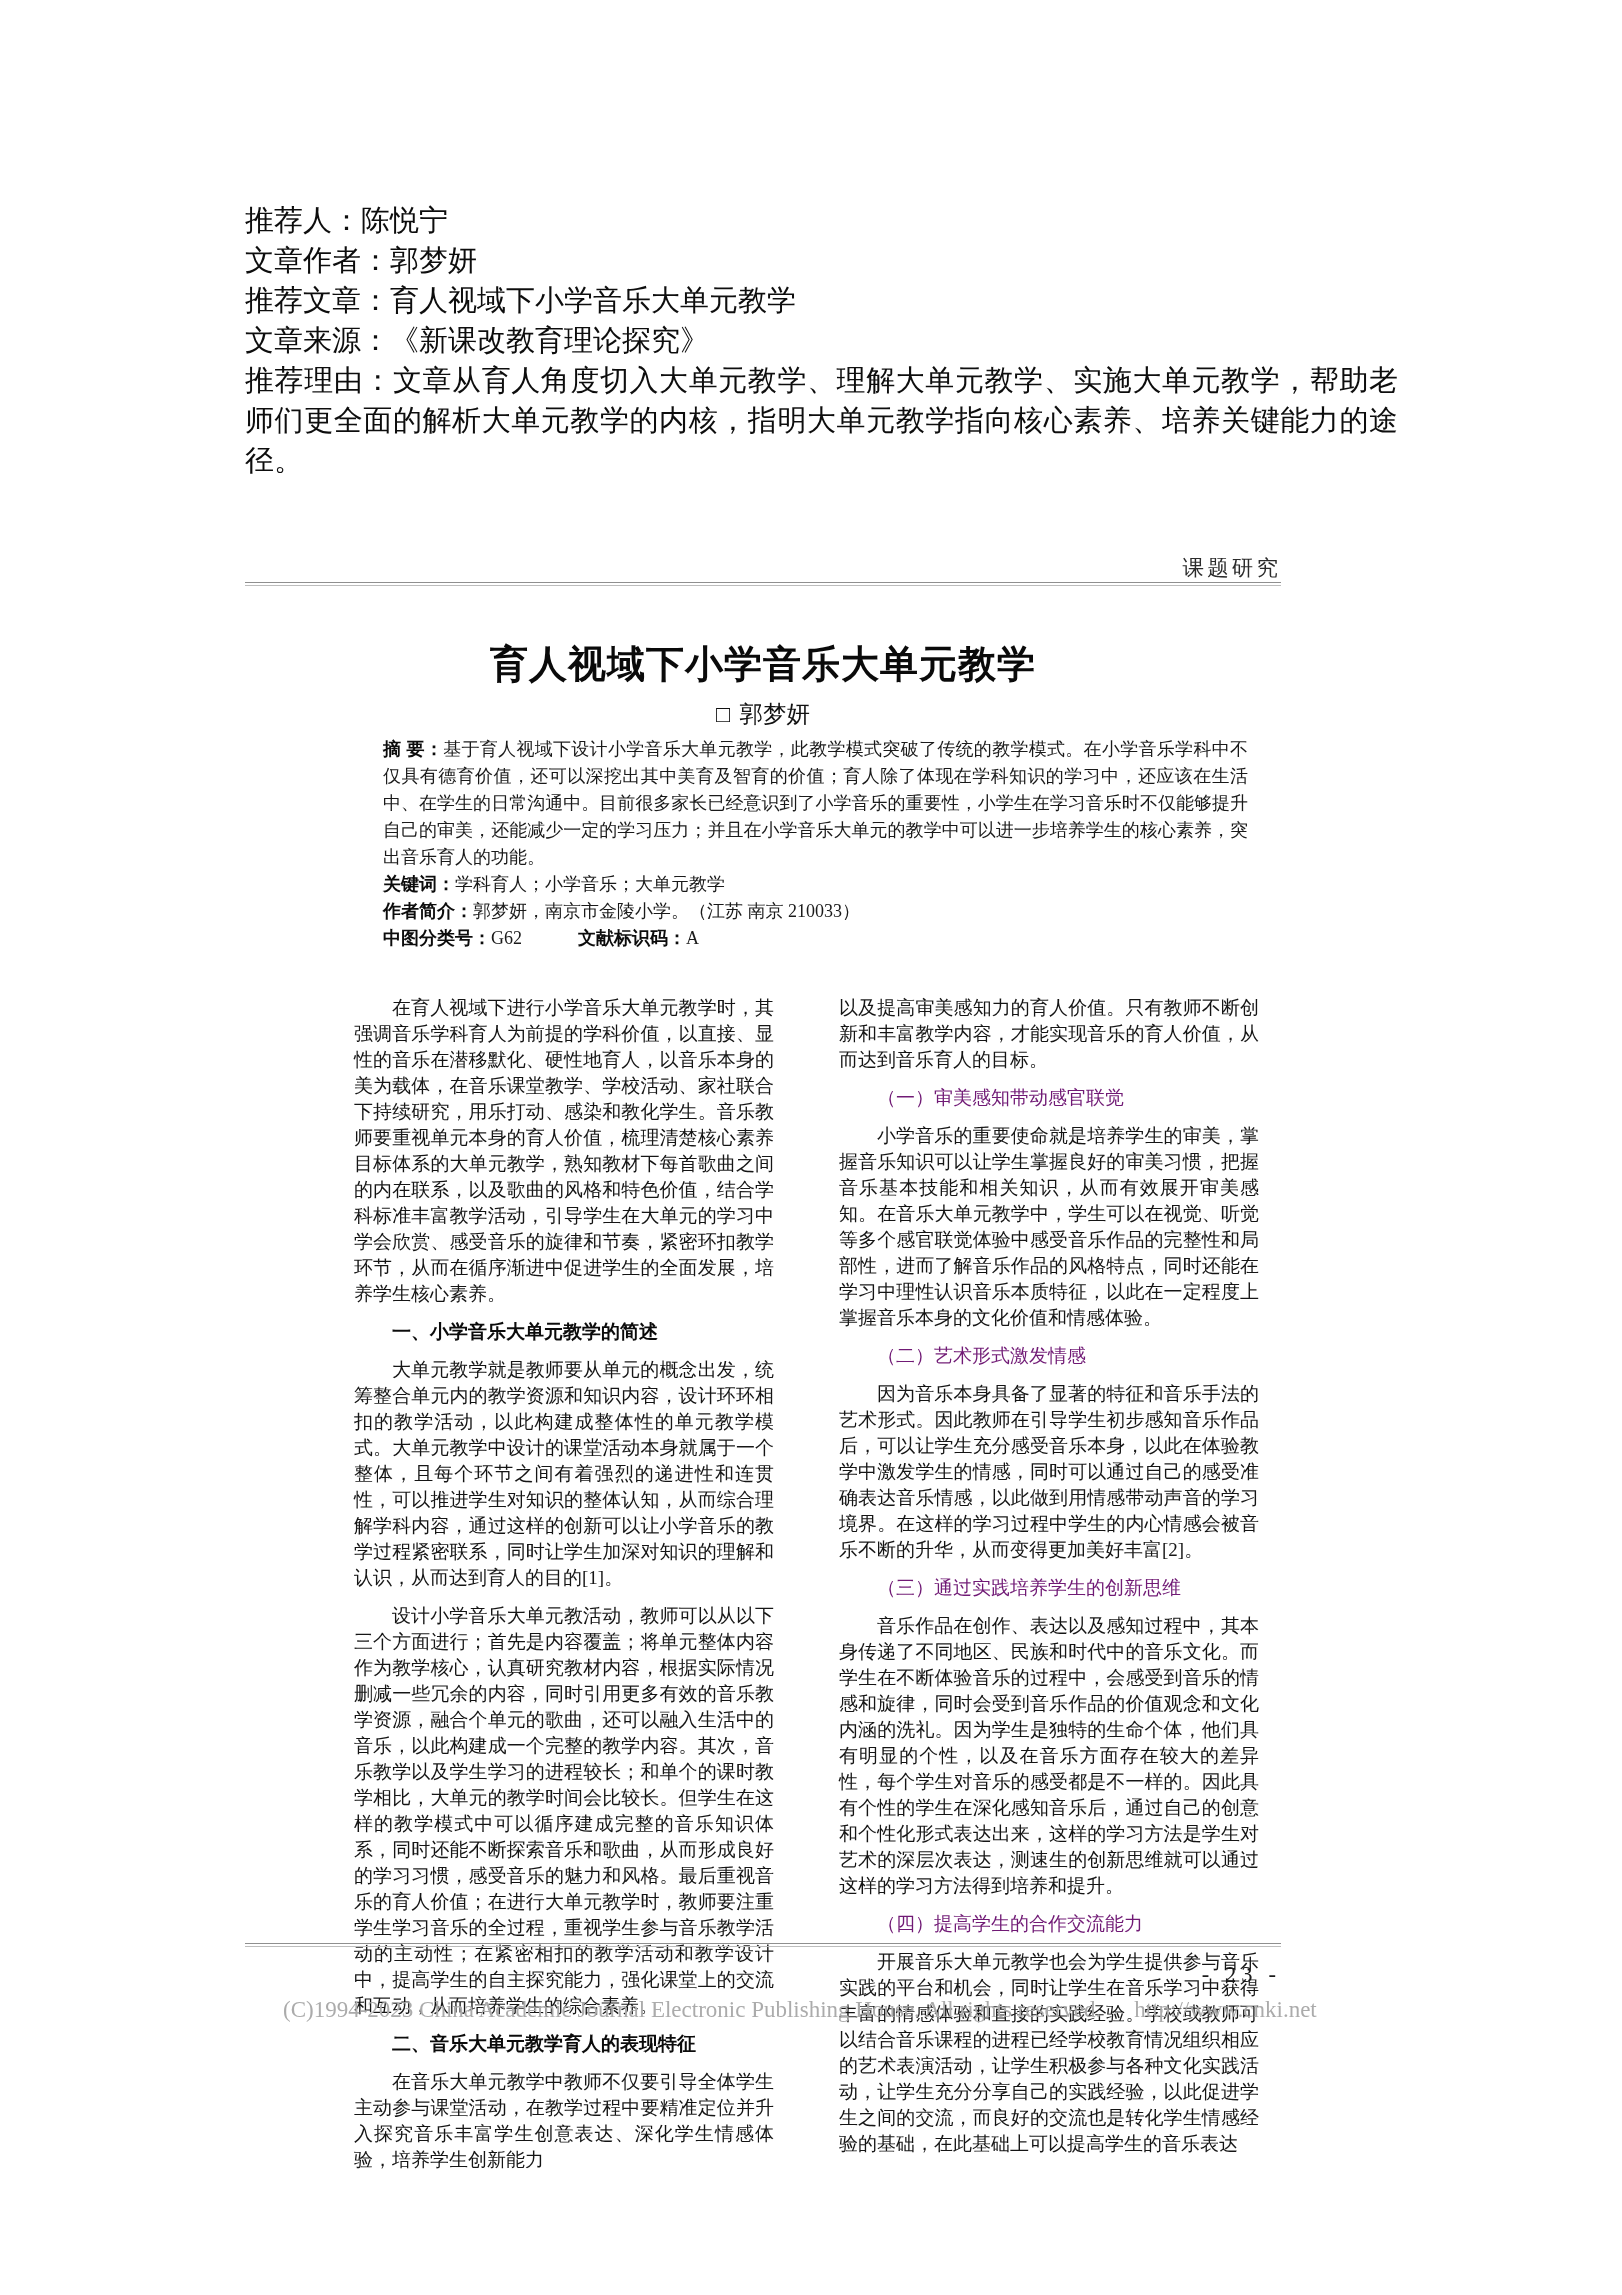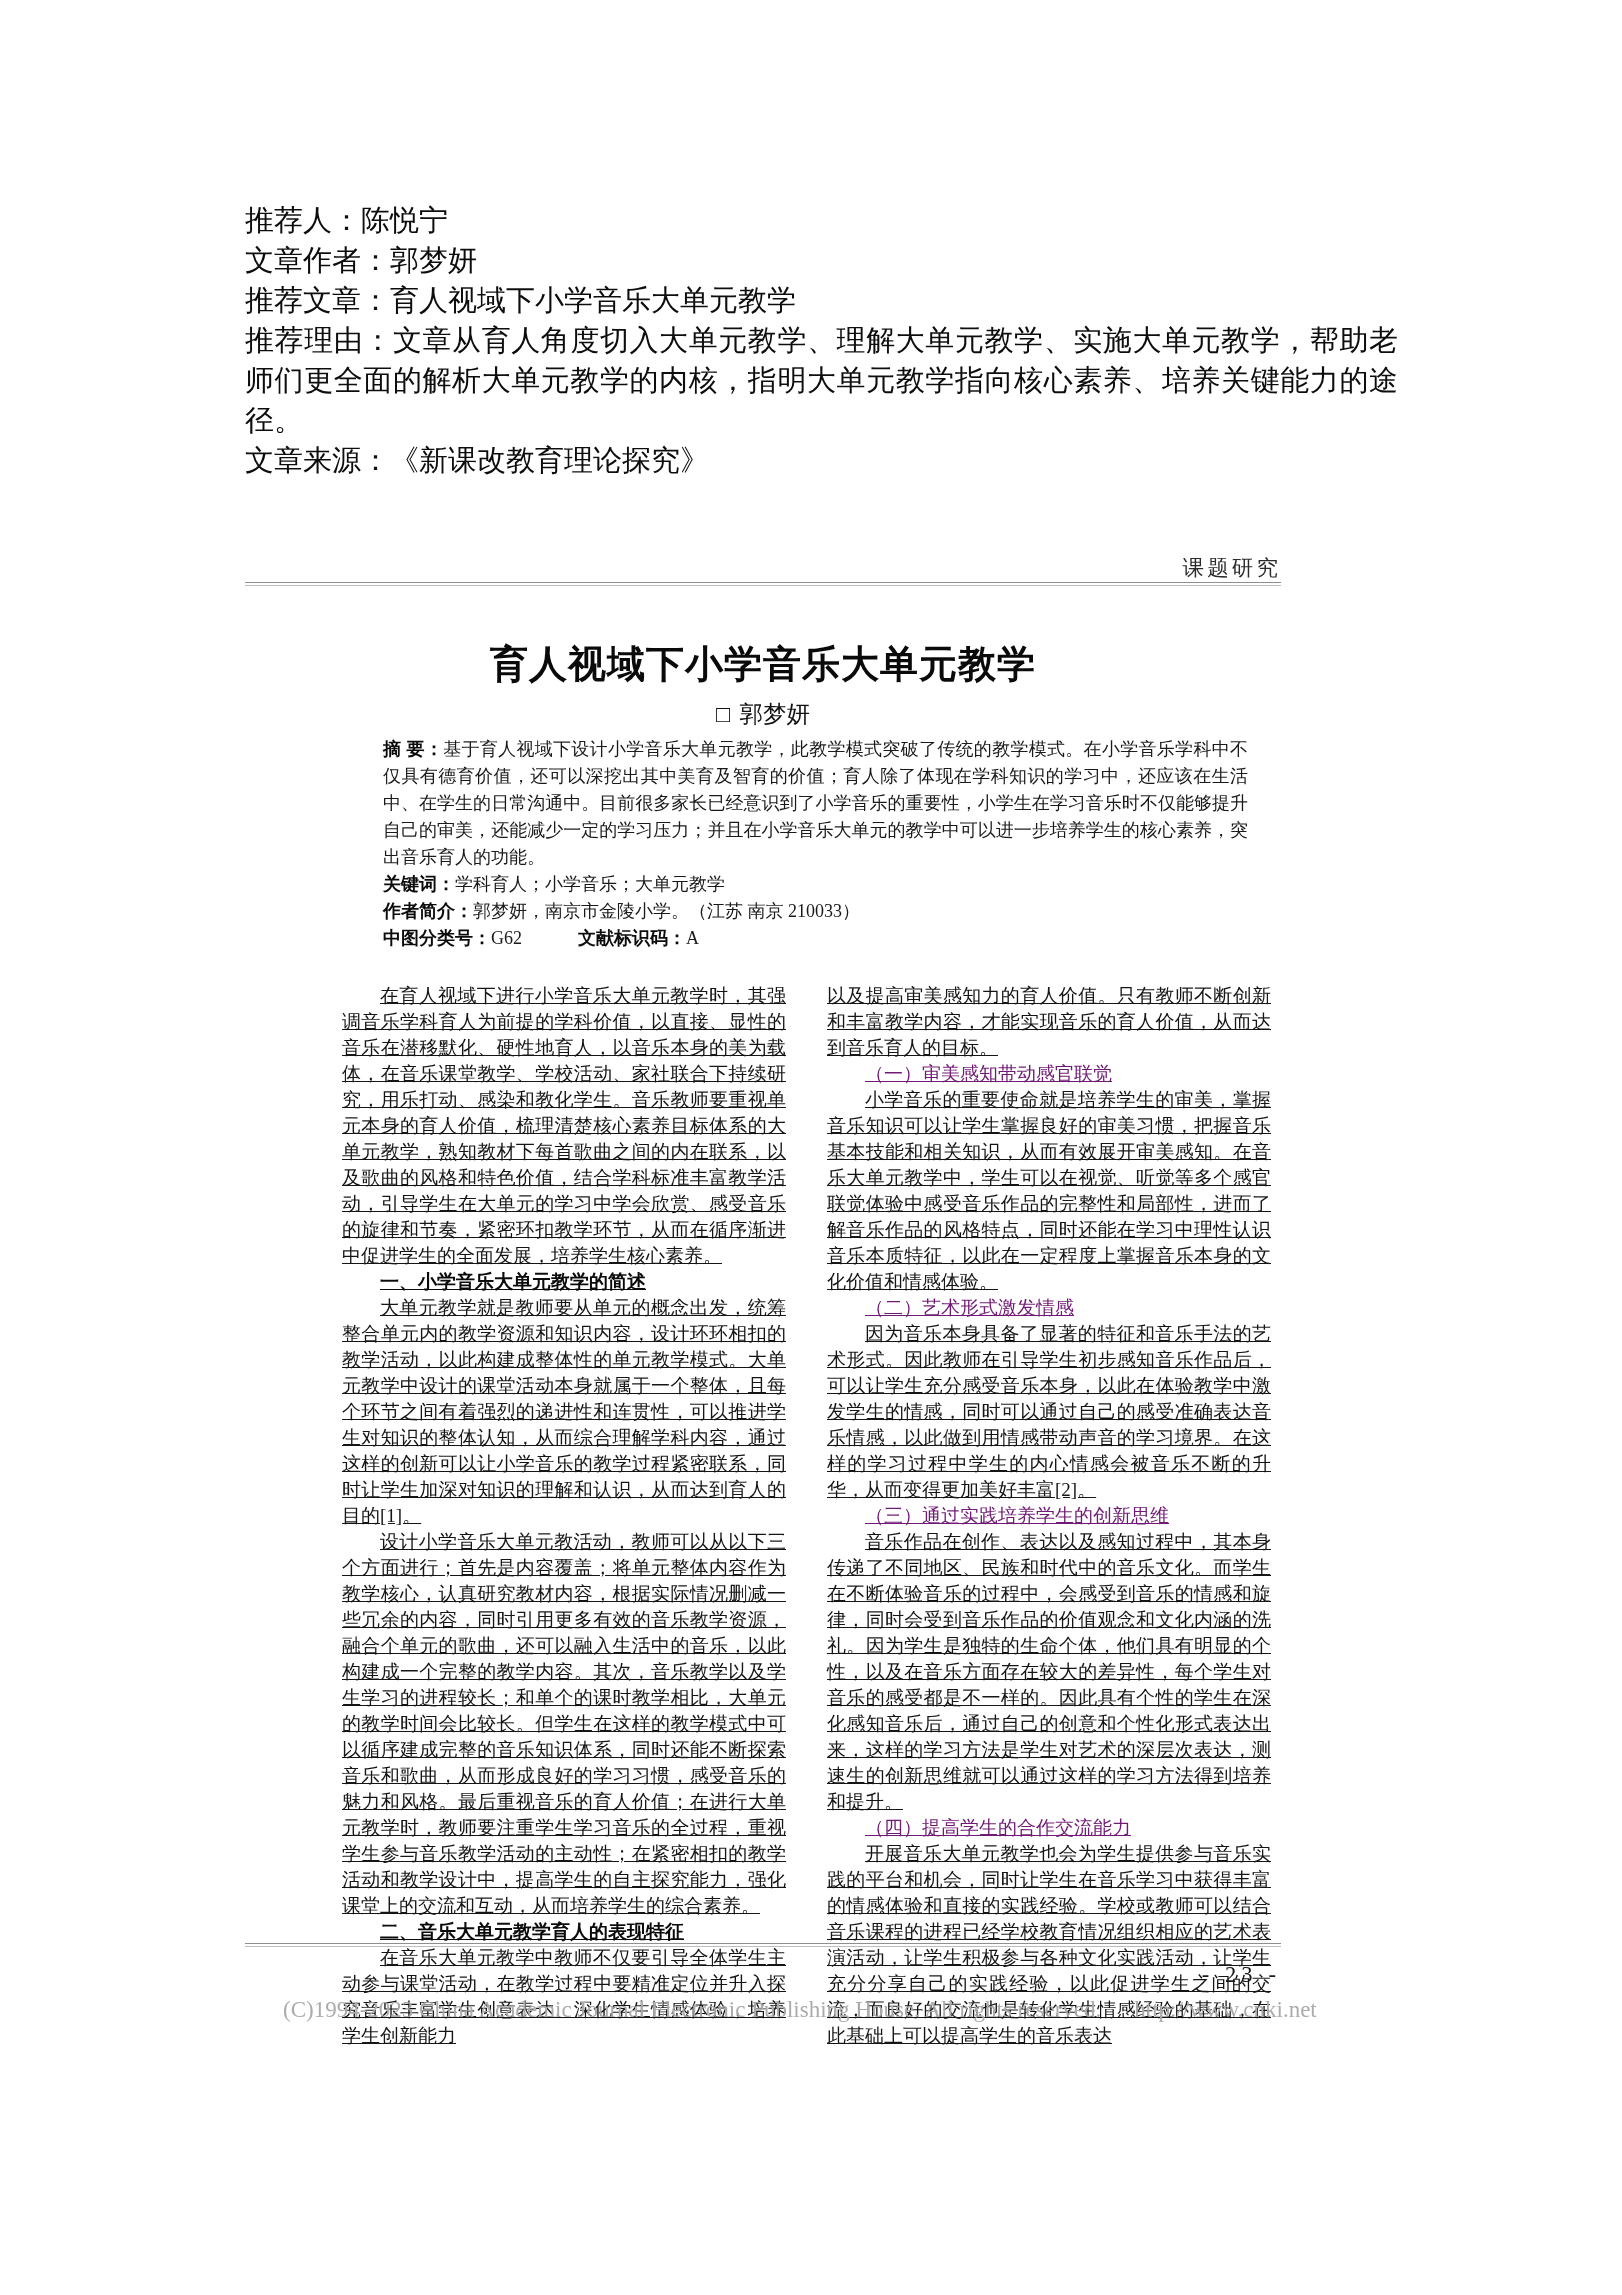--- a/index.html
+++ b/index.html
@@ -97,21 +97,21 @@
     position: absolute;
     top: 983px;
     width: 444px;
     font-size: 19px;
     line-height: 26px;
     text-align: justify;
     color: #151515;
   }
   .col-left  { left: 342px; }
   .col-right { left: 827px; }
-  .col p { margin: 0; text-decoration: underline; }
+  .col p { margin: 12px; }
   .para { text-indent: 2em; }
   .para-cont { text-indent: 0; }
   .heading-num {
     text-indent: 2em;
     font-family: "Liberation Sans", "DejaVu Sans", sans-serif;
     font-weight: 700;
     color: #0b0b0b;
   }
   .heading-sub { text-indent: 2em; color: #701a75; }
 
@@ -139,22 +139,22 @@
 </style>
 </head>
 <body>
 
 <div class="page">
 
   <div class="reco">
     <p class="reco-line"><span>推荐人：</span><span>陈悦宁</span></p>
     <p class="reco-line"><span>文章作者：</span><span>郭梦妍</span></p>
     <p class="reco-line"><span>推荐文章：</span><span>育人视域下小学音乐大单元教学</span></p>
+    <p class="reco-line"><span>文章来源：</span><span>《新课改教育理论探究》</span></p>
     <p class="reco-line"><span>推荐理由：</span><span>文章从育人角度切入大单元教学、理解大单元教学、实施大单元教学，帮助老师们更全面的解析大单元教学的内核，指明大单元教学指向核心素养、培养关键能力的途径。</span></p>
-    <p class="reco-line"><span>文章来源：</span><span>《新课改教育理论探究》</span></p>
   </div>
 
   <div class="column-header">课题研究</div>
   <div class="rule-double rule-top"></div>
 
   <div class="article-title">育人视域下小学音乐大单元教学</div>
   <div class="article-author">
     <span class="author-box">□</span><span>郭梦妍</span>
   </div>
 

